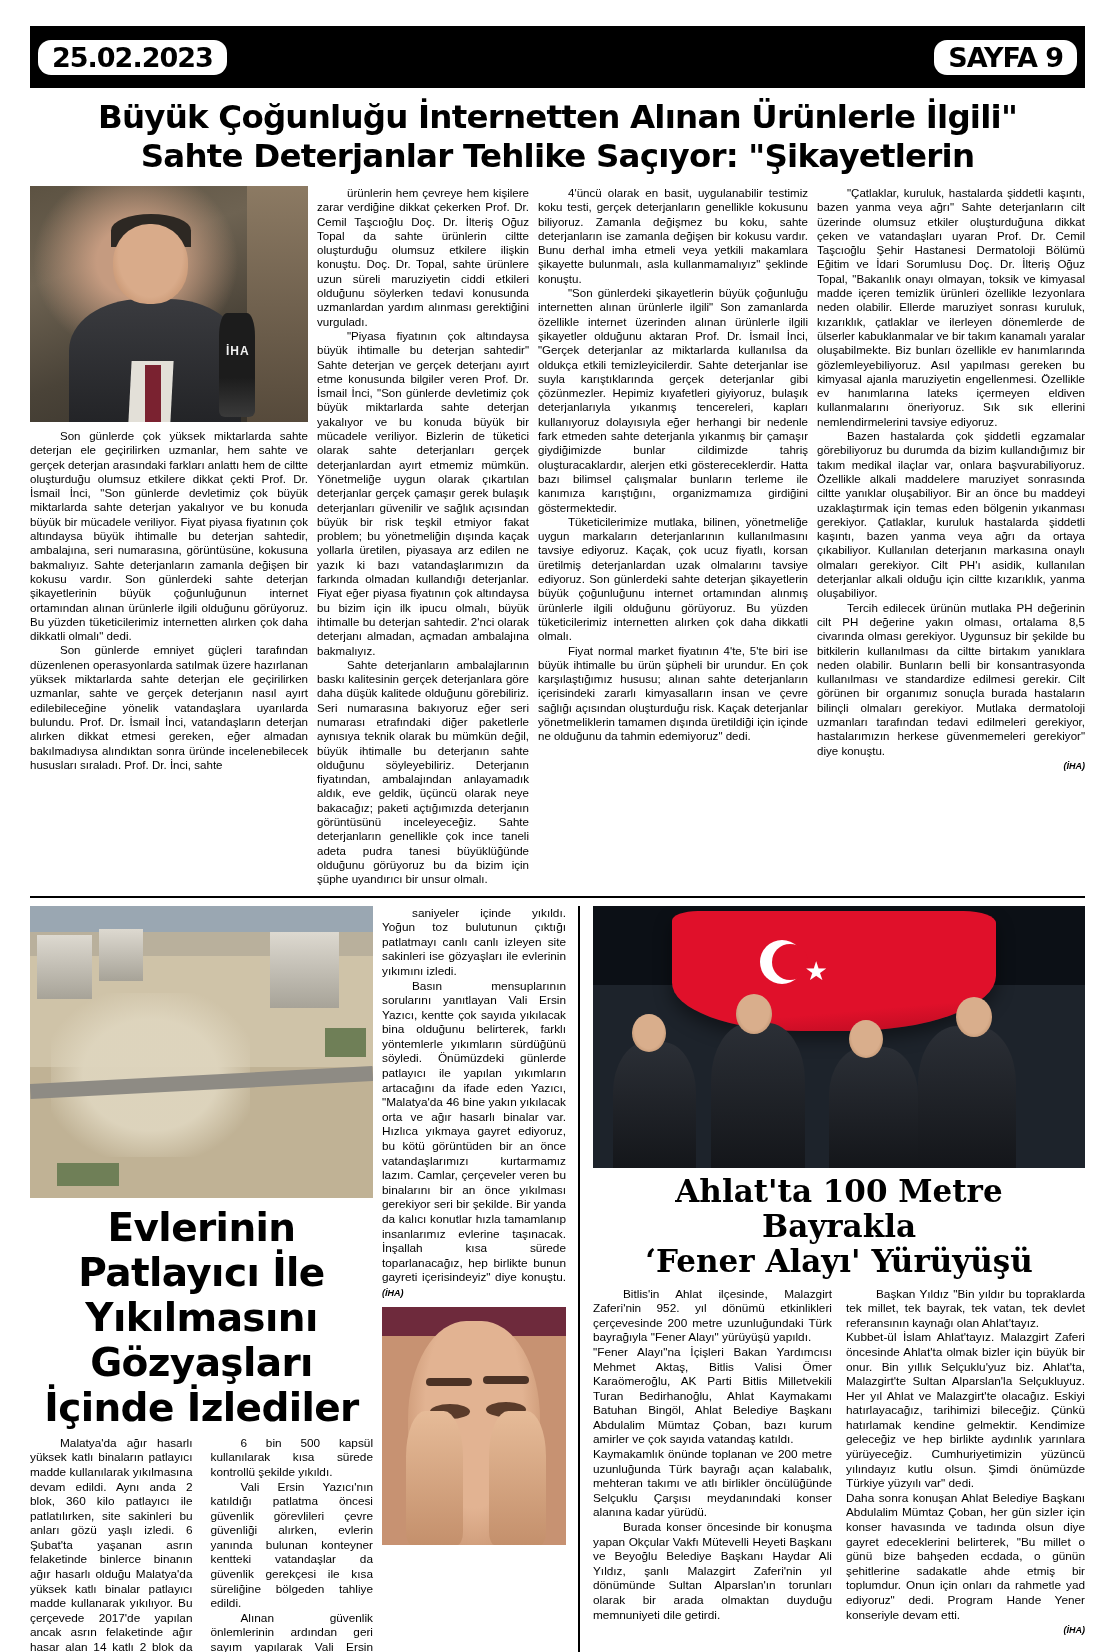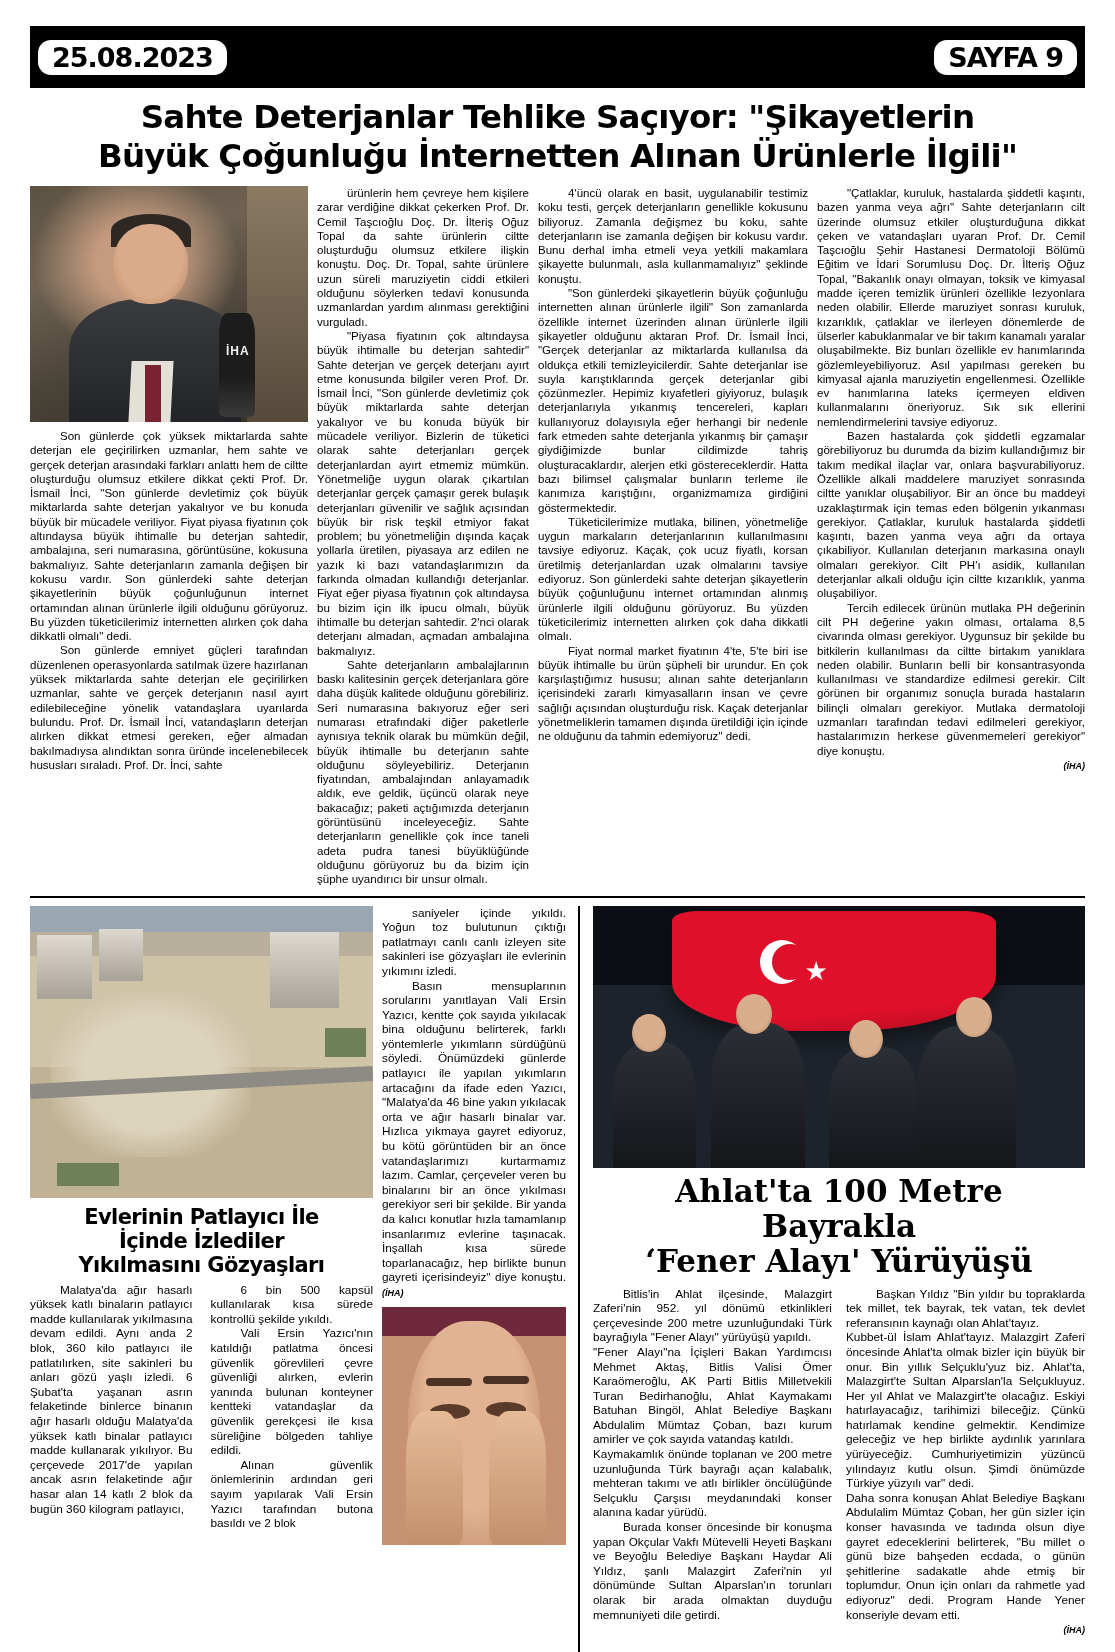--- a/index.html
+++ b/index.html
@@ -192,21 +192,21 @@
   .tp-hand {
     position: absolute; bottom: 0; width: 31%; height: 56%;
     background: linear-gradient(180deg,#e6bb98,#c4906c);
     border-radius: 34% 34% 10% 10%;
   }
 
   .sub-headline {
     text-align: center;
     font-family: "DejaVu Sans", sans-serif;
     font-weight: bold;
-    font-size: 21px;
+    font-size: 39px;
     line-height: 1.16;
     letter-spacing: -0.6px;
     color: #000;
     margin: 7px 0 5px 0;
   }
   .bl-cols { display: grid; grid-template-columns: 1fr 1fr; column-gap: 18px; }
 
   
   .flag-photo {
     width: 100%; height: 262px;
@@ -258,27 +258,27 @@
   .mid-col .body-text { font-size: 11.8px; line-height: 14.6px; }
 
   .credit-right { text-align: right; margin-top: 2px; }
 </style>
 </head>
 <body>
 
 <div class="page">
 
   <div class="masthead">
-    <div class="mh-pill">25.08.2023</div>
+    <div class="mh-pill">25.02.2023</div>
     <div class="mh-pill">SAYFA 9</div>
   </div>
 
   <div class="main-headline">
+    <div>Büyük Çoğunluğu İnternetten Alınan Ürünlerle İlgili"</div>
     <div>Sahte Deterjanlar Tehlike Saçıyor: "Şikayetlerin</div>
-    <div>Büyük Çoğunluğu İnternetten Alınan Ürünlerle İlgili"</div>
   </div>
 
   <div class="top-article">
 
     <div class="col">
       <div class="lead-photo">
         <div class="lp-wall"></div>
         <div class="lp-suit"></div>
         <div class="lp-shirt"></div>
         <div class="lp-tie"></div>
@@ -326,22 +326,22 @@
             <div class="rp-bldg" style="left:2%;top:10%;width:16%;height:22%;"></div>
             <div class="rp-bldg" style="left:20%;top:8%;width:13%;height:18%;"></div>
             <div class="rp-bldg" style="left:70%;top:9%;width:20%;height:26%;"></div>
             <div class="rp-dust"></div>
             <div class="rp-road" style="left:0;top:58%;width:100%;height:5%;transform:rotate(-3deg);"></div>
             <div class="rp-green" style="right:2%;top:42%;width:12%;height:10%;"></div>
             <div class="rp-green" style="left:8%;bottom:4%;width:18%;height:8%;"></div>
           </div>
           <div class="sub-headline">
             <div>Evlerinin Patlayıcı İle</div>
+            <div>Yıkılmasını Gözyaşları</div>
             <div>İçinde İzlediler</div>
-            <div>Yıkılmasını Gözyaşları</div>
           </div>
           <div class="bl-cols">
             <div class="body-text">
               <p>Malatya'da ağır hasarlı yüksek katlı binaların patlayıcı madde kullanılarak yıkılmasına devam edildi. Aynı anda 2 blok, 360 kilo patlayıcı ile patlatılırken, site sakinleri bu anları gözü yaşlı izledi. 6 Şubat'ta yaşanan asrın felaketinde binlerce binanın ağır hasarlı olduğu Malatya'da yüksek katlı binalar patlayıcı madde kullanarak yıkılıyor. Bu çerçevede 2017'de yapılan ancak asrın felaketinde ağır hasar alan 14 katlı 2 blok da bugün 360 kilogram patlayıcı,</p>
             </div>
             <div class="body-text">
               <p>6 bin 500 kapsül kullanılarak kısa sürede kontrollü şekilde yıkıldı.</p>
               <p>Vali Ersin Yazıcı'nın katıldığı patlatma öncesi güvenlik görevlileri çevre güvenliği alırken, evlerin yanında bulunan konteyner kentteki vatandaşlar da güvenlik gerekçesi ile kısa süreliğine bölgeden tahliye edildi.</p>
               <p>Alınan güvenlik önlemlerinin ardından geri sayım yapılarak Vali Ersin Yazıcı tarafından butona basıldı ve 2 blok</p>
             </div>

